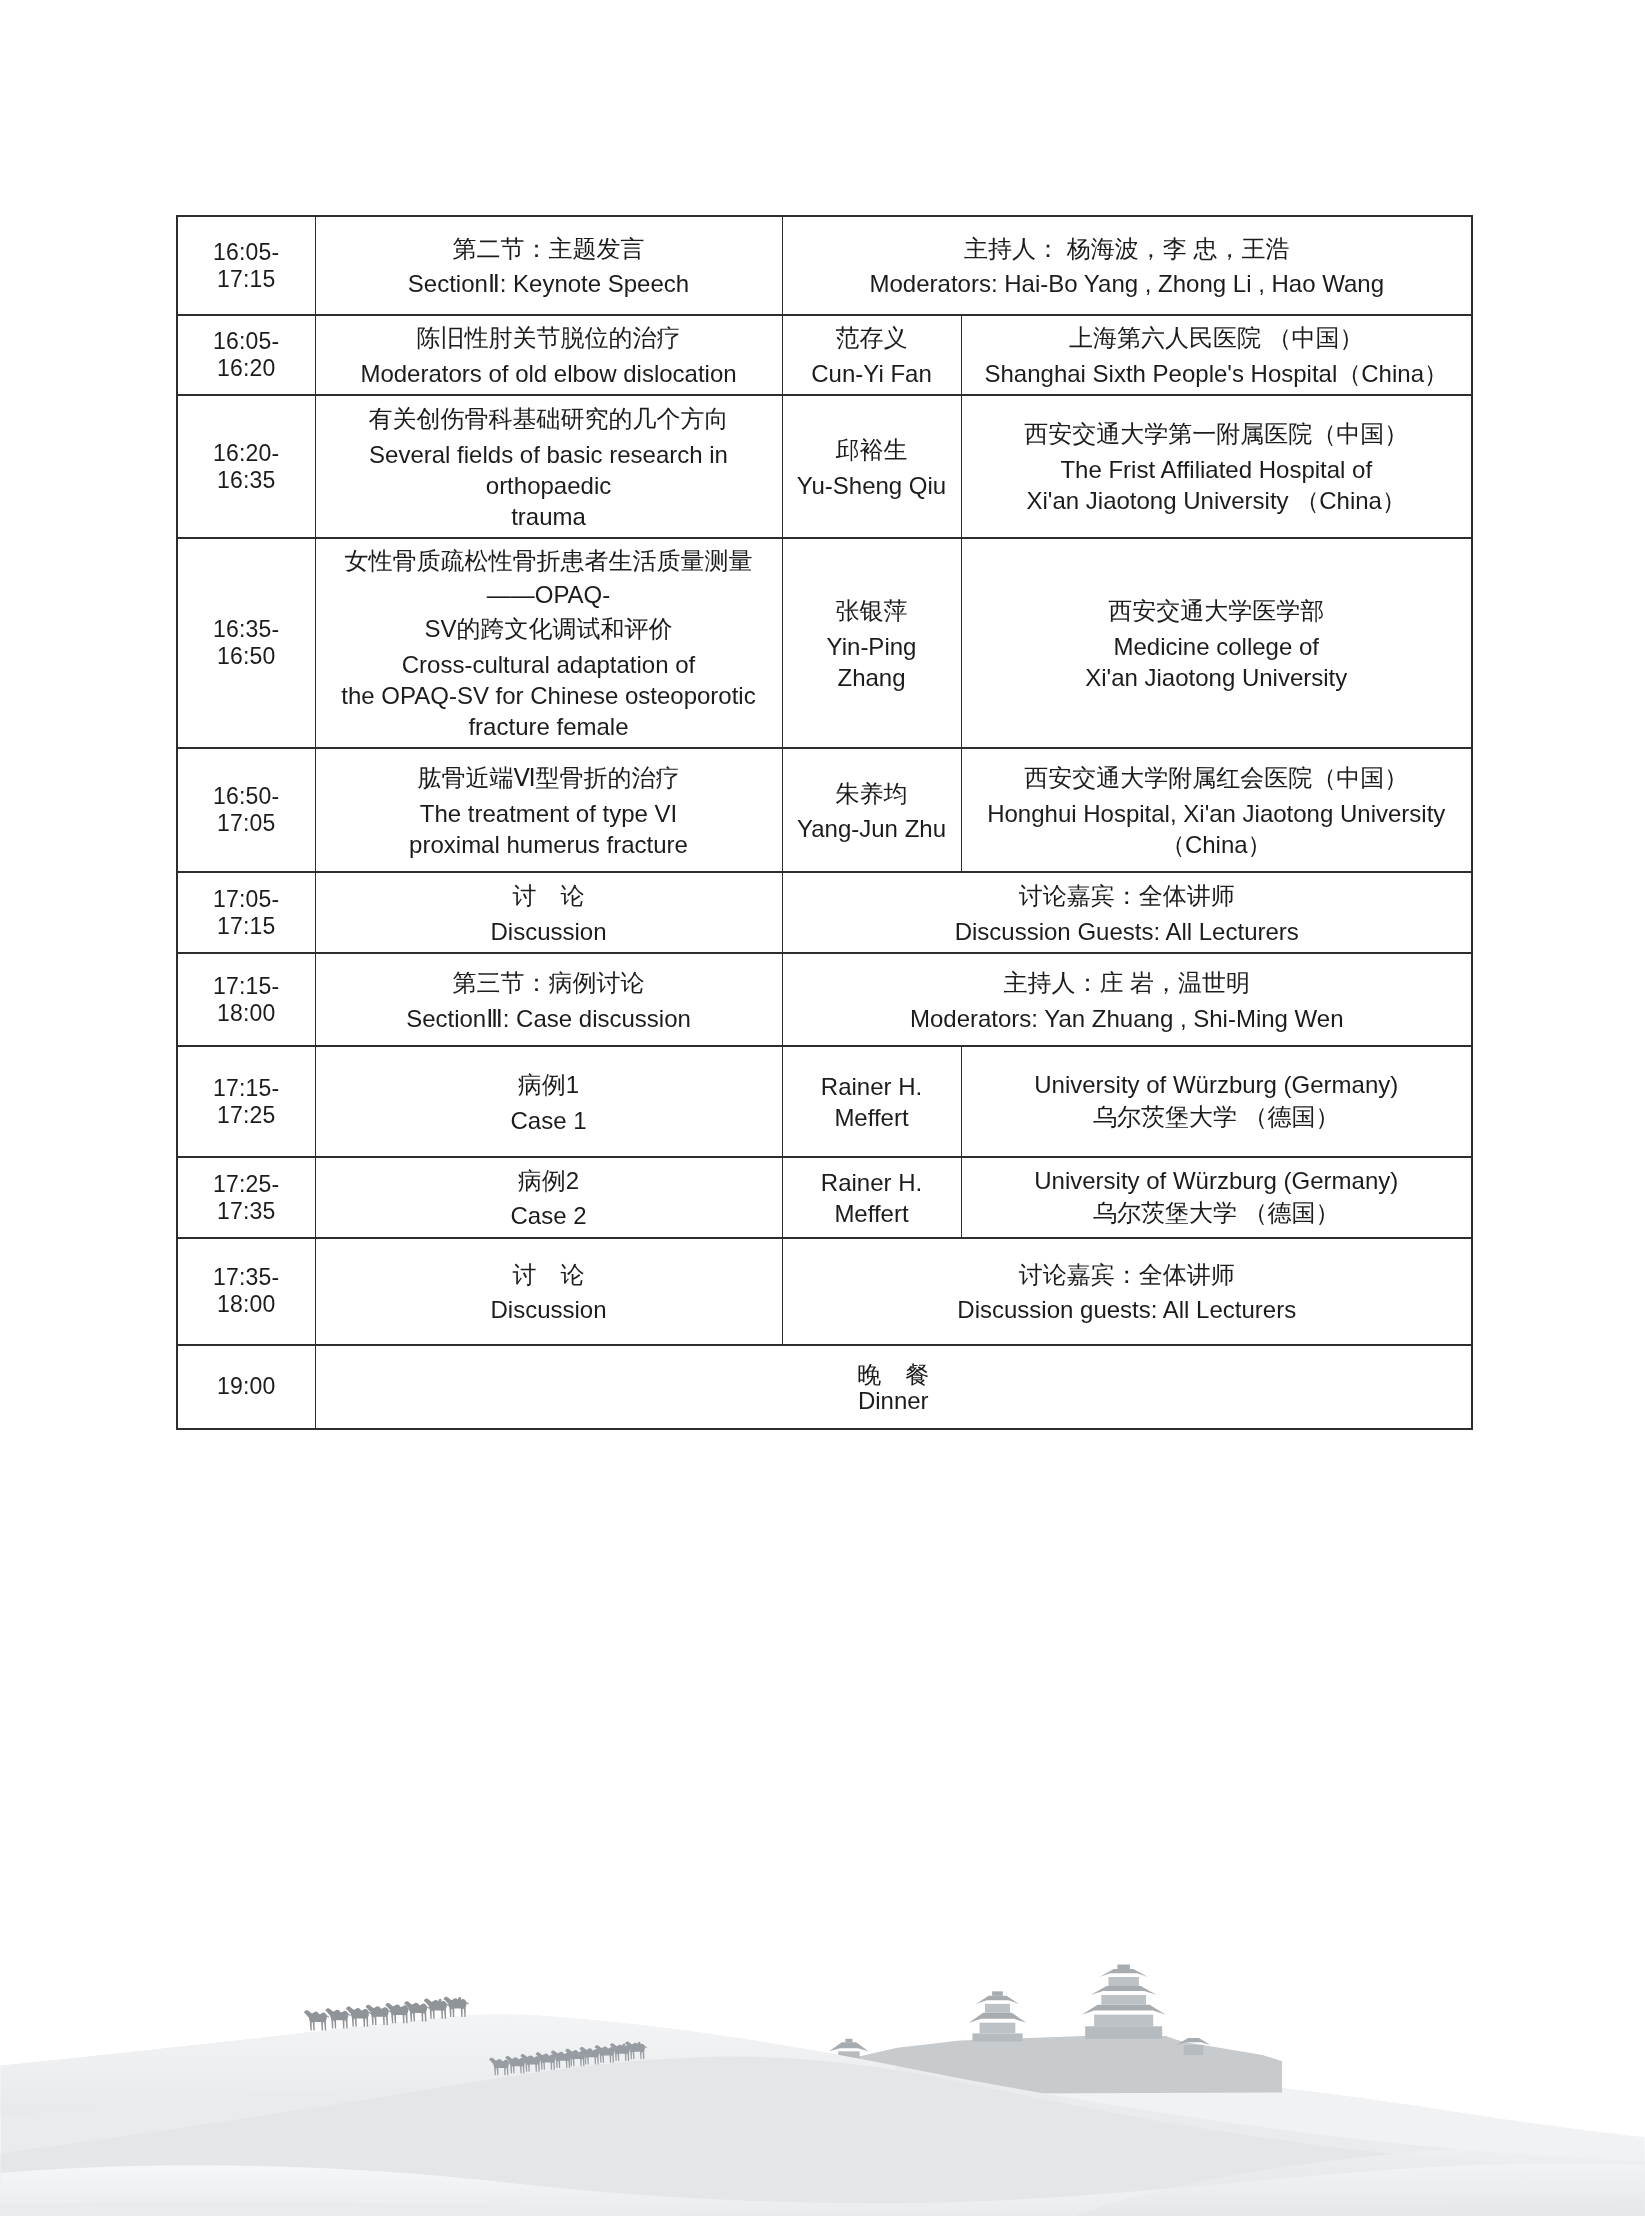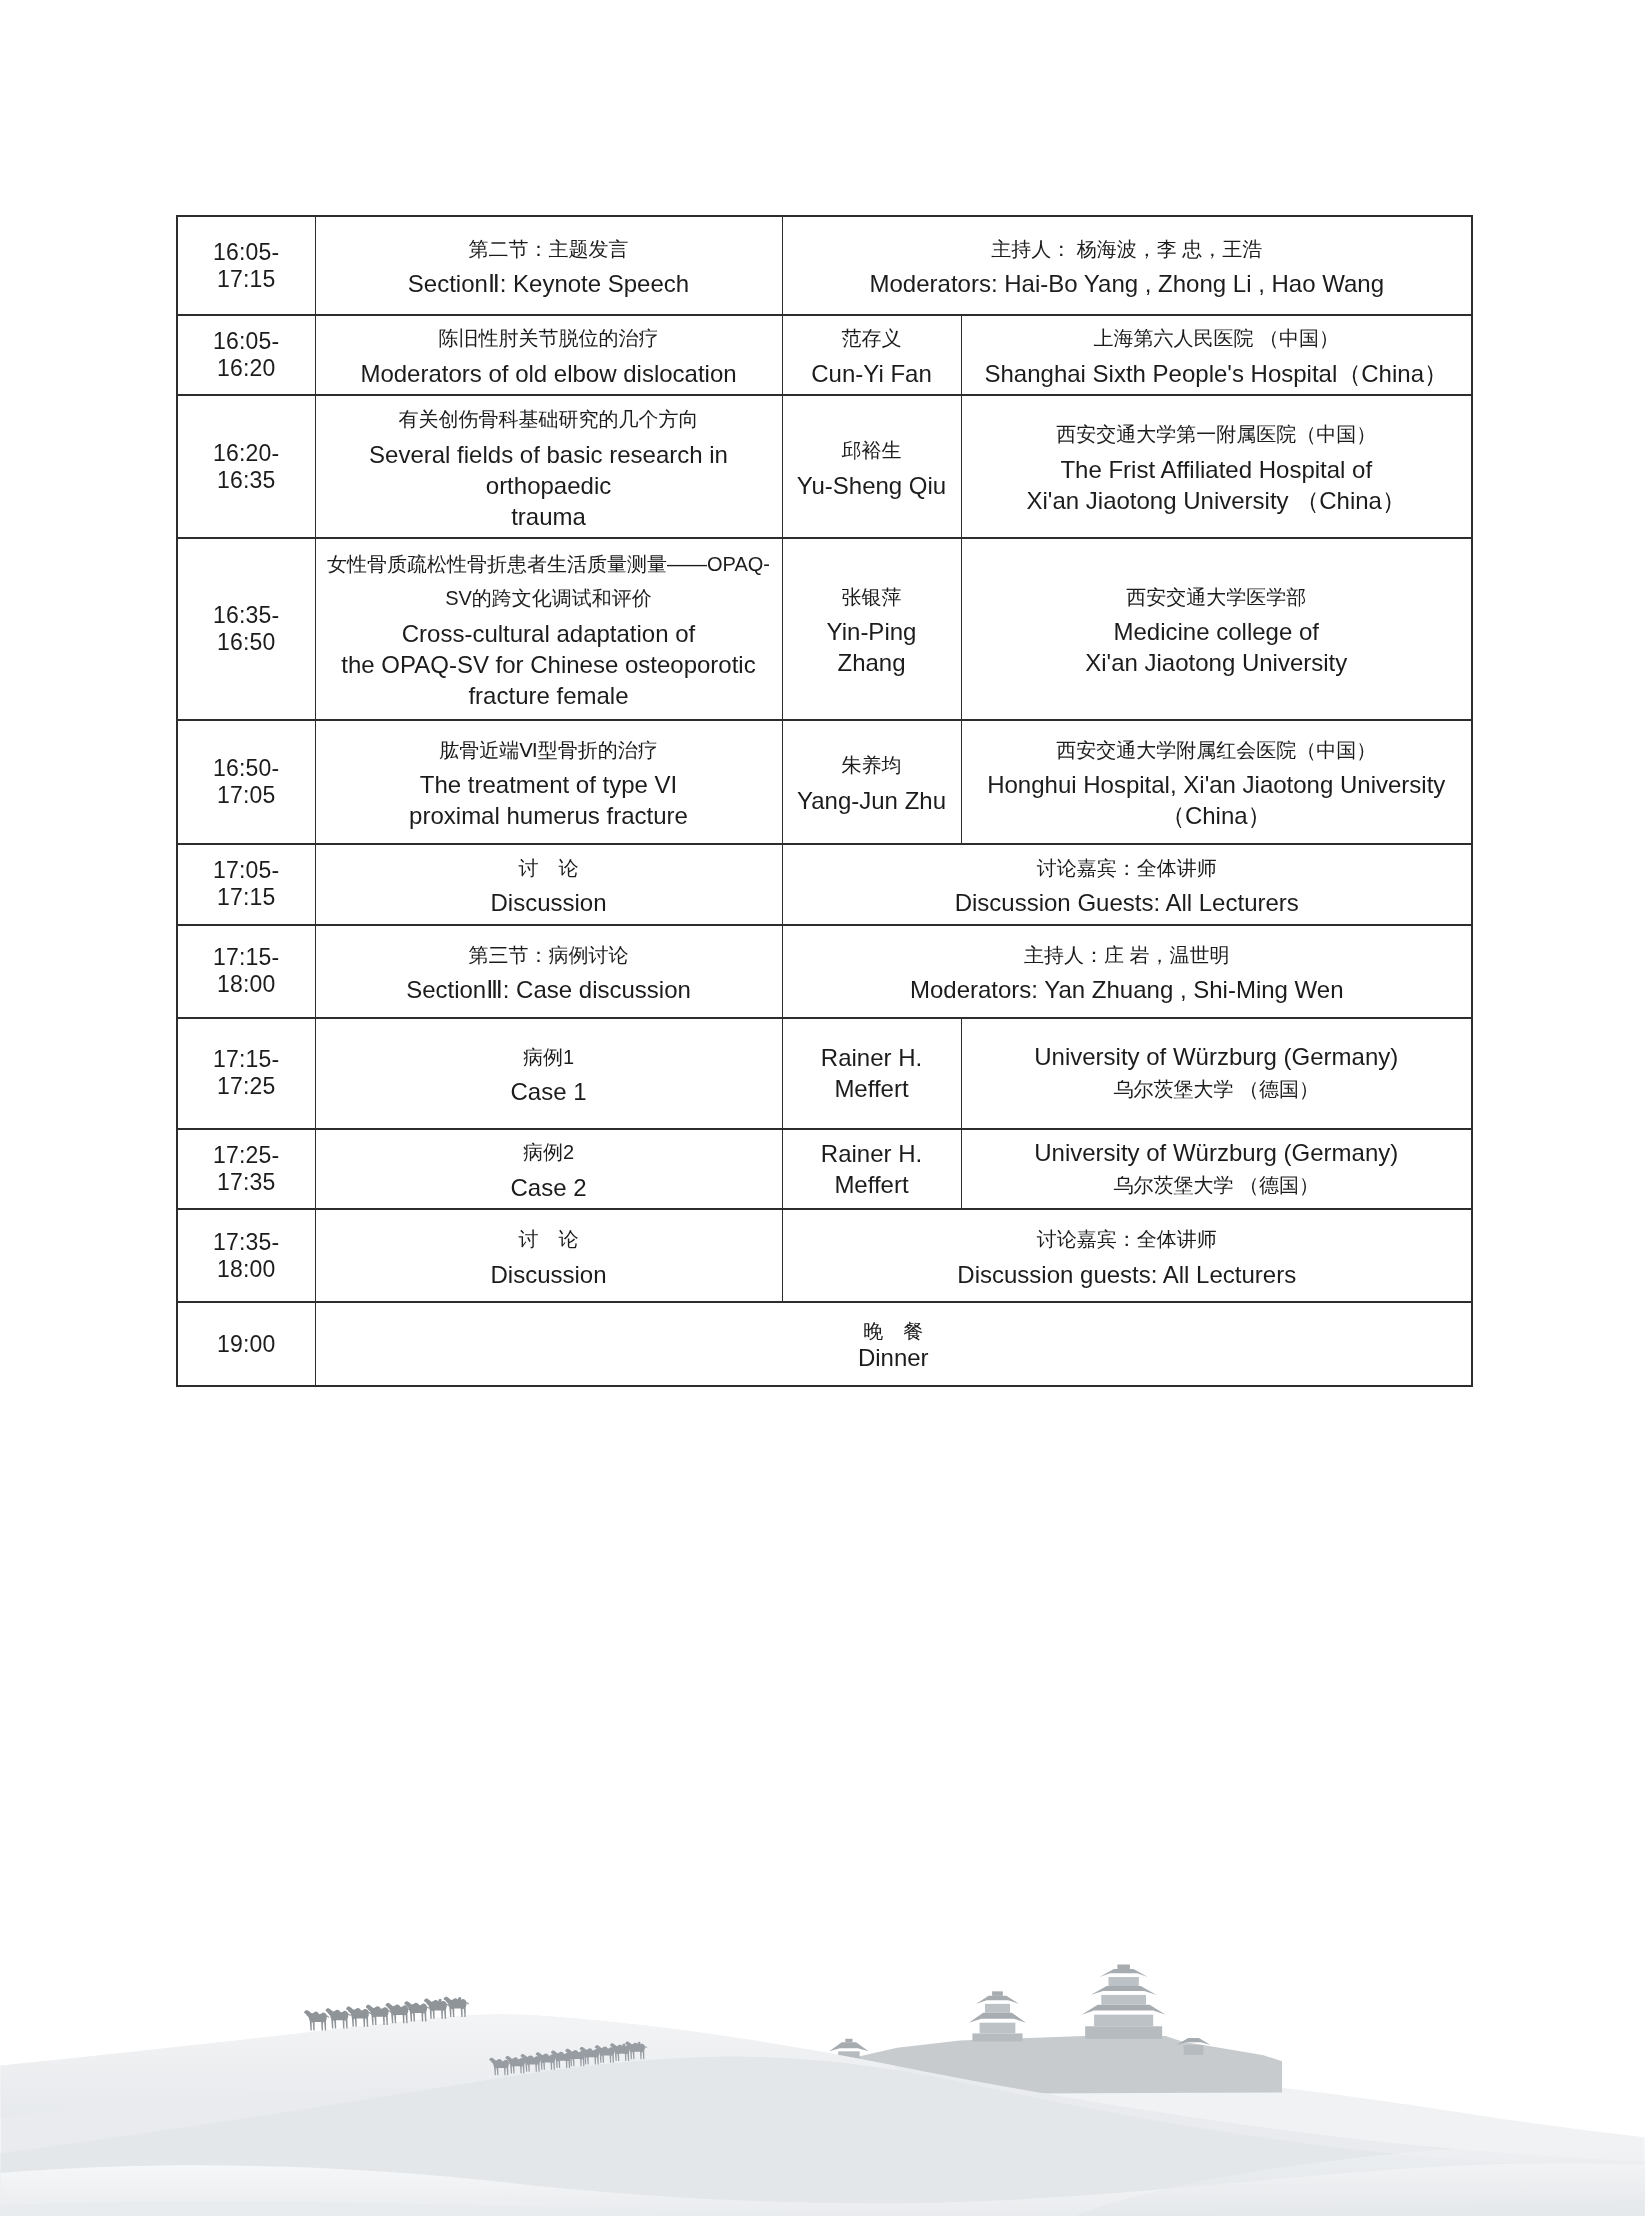--- a/index.html
+++ b/index.html
@@ -3,25 +3,25 @@
 <meta charset="utf-8">
 <style>
   html,body{margin:0;padding:0;background:#ffffff;}
   .page{position:relative;width:1645px;height:2217px;background:#ffffff;overflow:hidden;
         font-family:"Liberation Sans","DejaVu Sans",sans-serif;color:#1c1c1c;}
   table.sched{position:absolute;left:176px;top:215px;width:1295px;border-collapse:collapse;
         table-layout:fixed;border:2.7px solid #2d2d2d;}
   table.sched td{border:1.8px solid #2d2d2d;border-top-width:2.7px;border-bottom-width:2.7px;
         text-align:center;vertical-align:middle;padding:5.4px 7.2px;overflow:hidden;}
   .c-time{font-size:23px;letter-spacing:0.2px;}
-  .zh{font-size:20px;line-height:34px;white-space:pre-line;}
+  .zh{font-size:24px;line-height:34px;white-space:pre-line;}
   .en{font-size:24px;line-height:31px;white-space:pre-line;}
   .zh{margin-bottom:2.7px;}
   .r0{height:99px}.r1{height:67px}.r2{height:128px}.r3{height:182px}.r4{height:124px}
-  .r5{height:81px}.r6{height:93px}.r7{height:111px}.r8{height:80px}.r9{height:93px}.r10{height:84px}
+  .r5{height:81px}.r6{height:93px}.r7{height:111px}.r8{height:80px}.r9{height:107px}.r10{height:84px}
   .dinner .zh{line-height:27px;margin:0;}
   .dinner .en{line-height:25px;text-align:center;}
   .footer-art{position:absolute;left:0;top:1858px;width:1645px;height:358px;}
 </style>
 </head>
 <body>
 
 <div class="page">
 
   <table class="sched">

